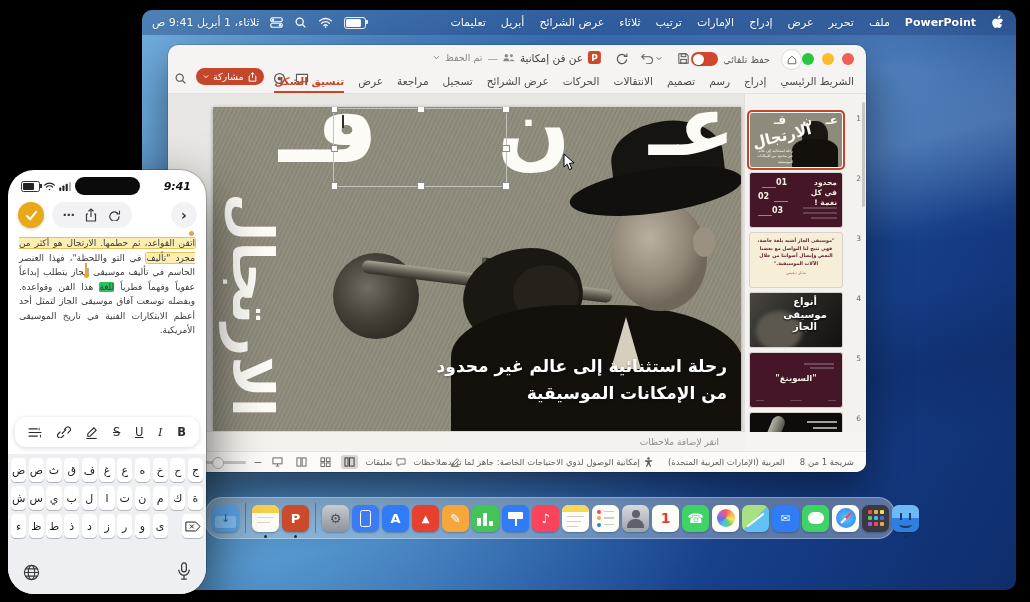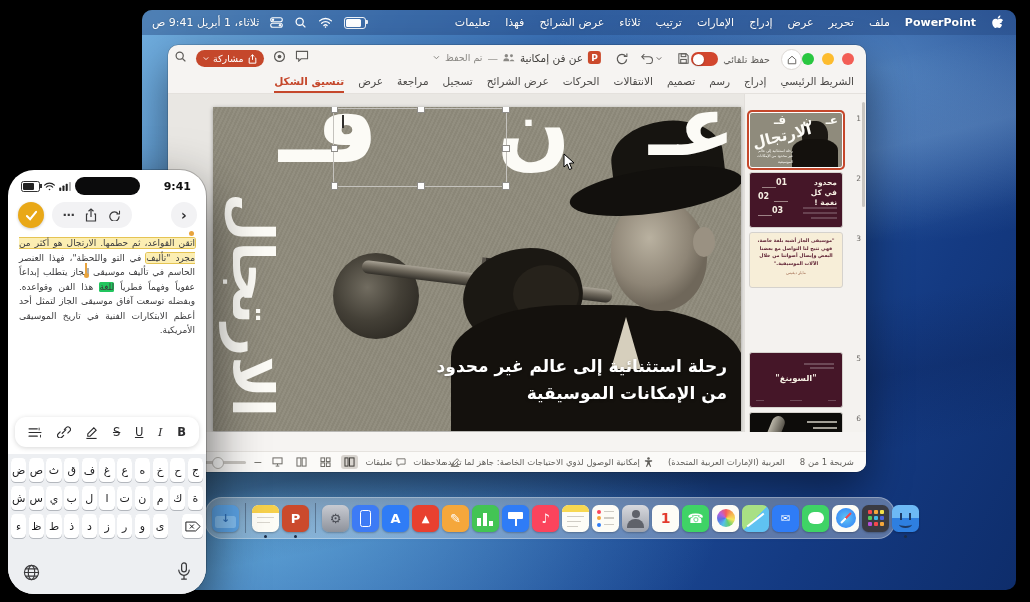--- a/index.html
+++ b/index.html
@@ -37,21 +37,21 @@
     border:1px solid #ddd9d5;display:flex;align-items:center;justify-content:center;color:#6b6966;}
   .autosave{position:absolute;right:96px;top:7px;display:flex;align-items:center;gap:5px;direction:rtl;font-size:9.5px;color:#5c5a57;}
   .toggle{width:27px;height:14px;border-radius:7px;background:#d2462e;position:relative;}
   .toggle::after{content:"";position:absolute;left:1.5px;top:1.5px;width:11px;height:11px;border-radius:50%;background:#fff;box-shadow:0 1px 2px rgba(0,0,0,.3);}
   .tb-ic{position:absolute;top:7px;color:#5c5a57;display:flex;align-items:center;gap:2px;}
   .more-dots{font-size:12px;color:#5c5a57;letter-spacing:1px;}
   .doc-group{position:absolute;left:50%;transform:translateX(-50%);top:6px;display:flex;align-items:center;gap:5px;direction:rtl;font-size:10.5px;color:#3f3d3a;white-space:nowrap;}
   .ppticon{width:13px;height:13px;border-radius:3px;background:#cb4a2c;color:#fff;font-size:9px;font-weight:bold;display:flex;align-items:center;justify-content:center;}
   .savedtxt{color:#8a8884;font-size:9.5px;}
   .sep{color:#9a9894;}
-  .lcluster{position:absolute;left:6px;top:5px;display:flex;align-items:flex-start;gap:9px;}
+  .lcluster{position:absolute;left:6px;top:23px;display:flex;align-items:flex-end;gap:9px;}
   .sharebtn{height:17px;padding:0 7px;border-radius:9px;background:#c5472b;color:#fff;font-size:9.5px;display:flex;align-items:center;gap:4px;direction:rtl;}
   .iconbtn{color:#5c5a57;display:flex;align-items:center;}
   
   .tabsrow{position:absolute;top:27px;left:0;right:0;height:21px;display:flex;direction:rtl;align-items:flex-end;
     gap:14px;padding:0 12px;font-size:10.5px;color:#4a4846;border-bottom:1px solid #e4e1dd;}
   .tab{padding-bottom:4px;border-bottom:2px solid transparent;white-space:nowrap;}
   .tab.active{color:#c5472b;border-bottom-color:#c5472b;font-weight:bold;}
   
   .content{position:absolute;top:49px;left:0;right:0;bottom:40px;background:#e9e7e3;overflow:hidden;}
   
@@ -132,21 +132,21 @@
   .dock{position:absolute;left:63px;top:487px;width:690px;height:42px;border-radius:17px;
     background:rgba(250,251,253,.32);border:1px solid rgba(255,255,255,.3);
     display:flex;align-items:center;gap:3px;padding:0 6px;box-sizing:border-box;}
   .tile{width:27px;height:27px;border-radius:6.5px;flex:0 0 auto;position:relative;display:flex;align-items:center;justify-content:center;
     color:#fff;font-weight:bold;font-size:13px;box-shadow:0 1px 2px rgba(0,0,0,.25);}
   .ddiv{width:1px;height:30px;background:rgba(20,30,50,.35);margin:0 3px;flex:0 0 auto;}
   .rundot{position:absolute;left:50%;bottom:-6px;width:3px;height:3px;margin-left:-1.5px;border-radius:50%;background:#1b2c47;}
   
   .phone{position:absolute;left:8px;top:170px;width:198px;height:424px;background:#fff;border-radius:26px;
     box-shadow:0 22px 55px rgba(0,0,0,.65), 0 0 0 1px rgba(0,0,0,.2);overflow:hidden;z-index:50;}
-  .pstatus{position:absolute;top:7px;left:0;right:0;height:20px;}
+  .pstatus{position:absolute;top:7px;left:0;right:0;height:20px;font-style:italic;}
   .pst-ic{position:absolute;left:13px;top:4px;display:flex;align-items:center;gap:3px;color:#111;}
   .pbatt{width:17px;height:9px;border:1px solid #333;border-radius:2.5px;position:relative;}
   .pbatt::before{content:"";position:absolute;left:1px;top:1px;bottom:1px;width:11px;background:#222;border-radius:1px;}
   .pbatt::after{content:"";position:absolute;right:-2.5px;top:2px;width:1.5px;height:3.5px;background:#333;}
   .island{position:absolute;left:67px;top:0px;width:65px;height:18px;border-radius:9px;background:#0b0b0c;}
   .ptime{position:absolute;right:15px;top:3px;font-size:11px;font-weight:bold;color:#111;}
   .ptoolbar{position:absolute;top:32px;left:0;right:0;height:28px;}
   .pcheck{position:absolute;left:10px;top:0;width:26px;height:26px;border-radius:50%;background:#e9a817;display:flex;align-items:center;justify-content:center;box-shadow:0 1px 3px rgba(0,0,0,.2);}
   .ppill{position:absolute;left:44px;top:0;width:80px;height:26px;border-radius:14px;background:#f2f2f4;
     display:flex;align-items:center;justify-content:space-around;color:#3a3a3c;padding:0 6px;box-sizing:border-box;}
@@ -193,21 +193,21 @@
       </span>
       <span class="appname">PowerPoint</span>
       <span>ملف</span>
       <span>تحرير</span>
       <span>عرض</span>
       <span>إدراج</span>
       <span>الإمارات</span>
       <span>ترتيب</span>
       <span>ثلاثاء</span>
       <span>عرض الشرائح</span>
-      <span>فهذا</span>
+      <span>أبريل</span>
       <span>تعليمات</span>
     </div>
     <div class="mb-status">
       <span>ثلاثاء، 1 أبريل 9:41 ص</span>
       <span class="micon">
         <svg width="13" height="11" viewBox="0 0 13 11" stroke="#fff" fill="none" stroke-width="1.1">
             <rect x="0.7" y="0.7" width="11.6" height="4" rx="2"></rect>
             <circle cx="3" cy="2.7" r="1.2" fill="#fff" stroke="none"></circle>
             <rect x="0.7" y="6.3" width="11.6" height="4" rx="2"></rect>
             <circle cx="10" cy="8.3" r="1.2" fill="#fff" stroke="none"></circle>
@@ -412,20 +412,28 @@
         </div>
         <div class="trow" style="top:138px">
           <div class="thumb t-cream">
             <div class="t3quote">
               <span>"موسيقى الجاز أشبه بلغة خاصة، فهي تتيح لنا التواصل مع بعضنا البعض وإيصال أصواتنا من خلال الآلات الموسيقية."</span>
               <span class="t3attr">مايلز ديفيس</span>
             </div>
           </div>
           <span class="tnum">3</span>
         </div>
+        <div class="trow" style="top:198px">
+          <div class="thumb t-black">
+            <div class="t4bg1"></div>
+            <div class="t4blob"></div>
+            <div class="t4title">أنواع موسيقى الجاز</div>
+          </div>
+          <span class="tnum">4</span>
+        </div>
         <div class="trow" style="top:258px">
           <div class="thumb t-maroon">
             <span class="tline" style="right:8px;top:10px;width:30px;opacity:.4"></span>
             <span class="tline" style="right:8px;top:14px;width:24px;opacity:.4"></span>
             <div class="t5title">"السوينغ"</div>
             <span class="tline" style="left:6px;bottom:6px;width:8px;opacity:.4"></span>
             <span class="tline" style="left:40px;bottom:6px;width:12px;opacity:.4"></span>
             <span class="tline" style="right:6px;bottom:6px;width:8px;opacity:.4"></span>
           </div>
           <span class="tnum">5</span>
@@ -437,20 +445,23 @@
             <span class="t6bar" style="top:8px;width:30px"></span>
             <span class="t6bar" style="top:14px;width:24px"></span>
 
           </div>
           <span class="tnum">6</span>
         </div>
         <span class="pscroll"></span>
       </div>
     </div>
 
+    <div class="notesbar">
+      <span>انقر لإضافة ملاحظات</span>
+    </div>
 
     <div class="statusbar">
       <div class="st-right">
         <span>شريحة 1 من 8</span>
         <span>العربية (الإمارات العربية المتحدة)</span>
         <span class="st-grp">
           <svg width="9" height="10" viewBox="0 0 10 11" fill="#5f5d59">
               <circle cx="5" cy="1.6" r="1.4"></circle>
               <path d="M1 3.6h8v1.3L6.3 5.5l.5 2.6 1.2 2.3-1.2.6-1.3-2.6h-.9L3.3 11l-1.2-.6 1.2-2.3.5-2.6L1 4.9z"></path>
             </svg>

